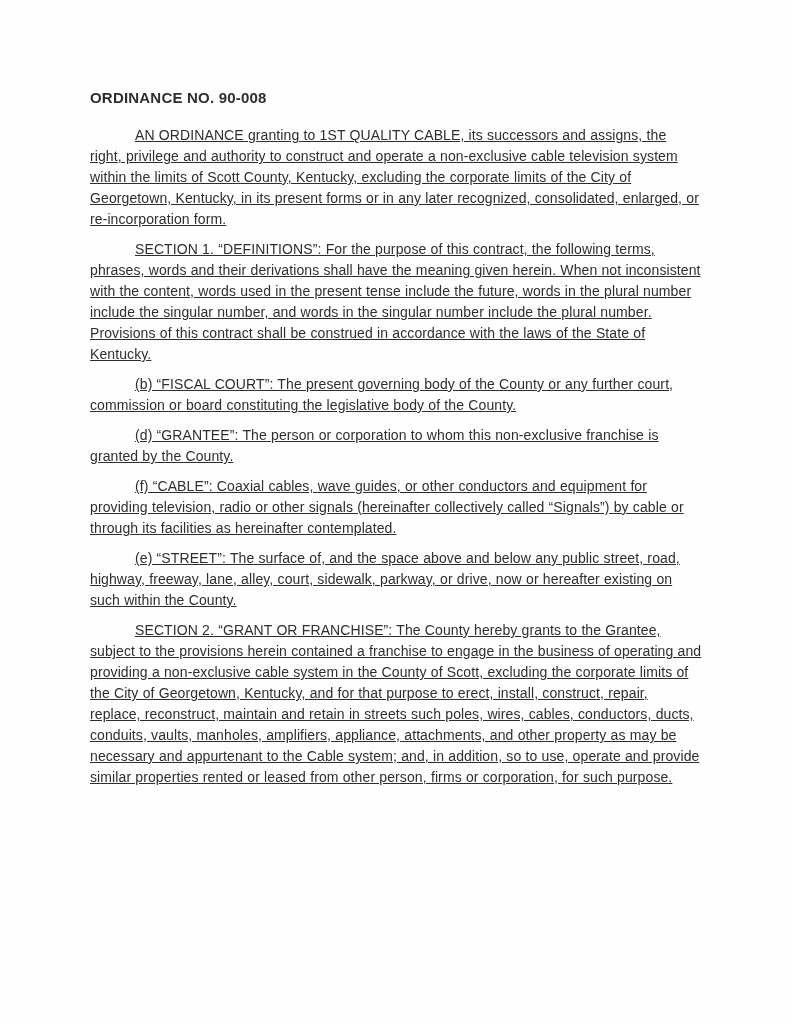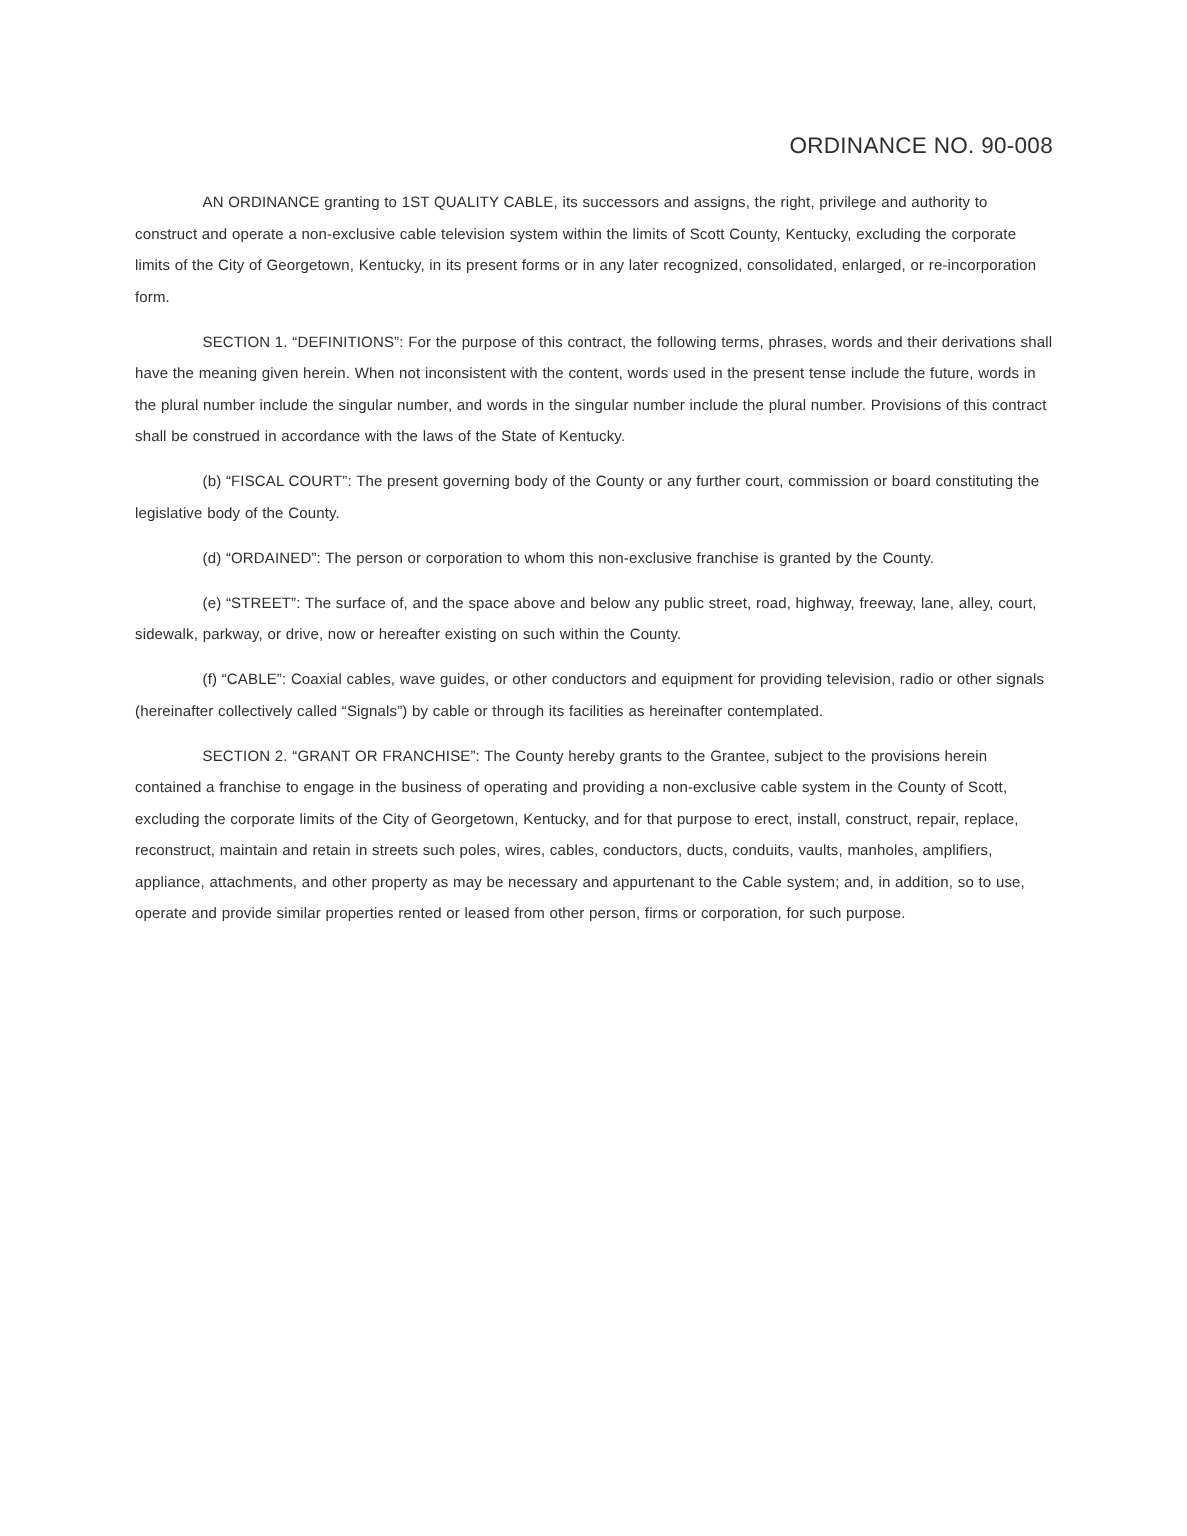--- a/index.html
+++ b/index.html
@@ -13,56 +13,57 @@
     overflow: hidden;
   }
   .page {
     width: 791px;
     height: 1024px;
     background: #fefefe;
     padding: 87px 89px 0 90px;
   }
   .doc-title {
     font-size: 15px;
-    font-weight: 400;
+    font-weight: 700;
     line-height: 21px;
     color: #2e2e2e;
-    text-align: right;
+    text-align: left;
     letter-spacing: 0.2px;
     margin: 0 0 17px 0;
   }
   .doc-body p {
-    font-size: 10px;
+    font-size: 14px;
     line-height: 21px;
     color: #2e2e2e;
     text-indent: 45px;
     text-align: left;
     letter-spacing: 0.1px;
     word-spacing: 0.2px;
     margin: 0 0 9px 0;
     max-width: 612px;
+    text-decoration: underline;
   }
 </style>
 </head>
 <body>
 
 <div class="page">
   <h1 class="doc-title">ORDINANCE NO. 90-008</h1>
 
   <div class="doc-body">
     <p>AN ORDINANCE granting to 1ST QUALITY CABLE, its successors and assigns, the right, privilege and authority to construct and operate a non-exclusive cable television system within the limits of Scott County, Kentucky, excluding the corporate limits of the City of Georgetown, Kentucky, in its present forms or in any later recognized, consolidated, enlarged, or re-incorporation form.</p>
 
 
     <p>SECTION 1. “DEFINITIONS”: For the purpose of this contract, the following terms, phrases, words and their derivations shall have the meaning given herein. When not inconsistent with the content, words used in the present tense include the future, words in the plural number include the singular number, and words in the singular number include the plural number. Provisions of this contract shall be construed in accordance with the laws of the State of Kentucky.</p>
 
 
     <p>(b) “FISCAL COURT”: The present governing body of the County or any further court, commission or board constituting the legislative body of the County.</p>
 
 
-    <p>(d) “ORDAINED”: The person or corporation to whom this non-exclusive franchise is granted by the County.</p>
+    <p>(d) “GRANTEE”: The person or corporation to whom this non-exclusive franchise is granted by the County.</p>
+
+    <p>(f) “CABLE”: Coaxial cables, wave guides, or other conductors and equipment for providing television, radio or other signals (hereinafter collectively called “Signals”) by cable or through its facilities as hereinafter contemplated.</p>
 
     <p>(e) “STREET”: The surface of, and the space above and below any public street, road, highway, freeway, lane, alley, court, sidewalk, parkway, or drive, now or hereafter existing on such within the County.</p>
-
-    <p>(f) “CABLE”: Coaxial cables, wave guides, or other conductors and equipment for providing television, radio or other signals (hereinafter collectively called “Signals”) by cable or through its facilities as hereinafter contemplated.</p>
 
     <p>SECTION 2. “GRANT OR FRANCHISE”: The County hereby grants to the Grantee, subject to the provisions herein contained a franchise to engage in the business of operating and providing a non-exclusive cable system in the County of Scott, excluding the corporate limits of the City of Georgetown, Kentucky, and for that purpose to erect, install, construct, repair, replace, reconstruct, maintain and retain in streets such poles, wires, cables, conductors, ducts, conduits, vaults, manholes, amplifiers, appliance, attachments, and other property as may be necessary and appurtenant to the Cable system; and, in addition, so to use, operate and provide similar properties rented or leased from other person, firms or corporation, for such purpose.</p>
   </div>
 </div>
 
 </body></html>

